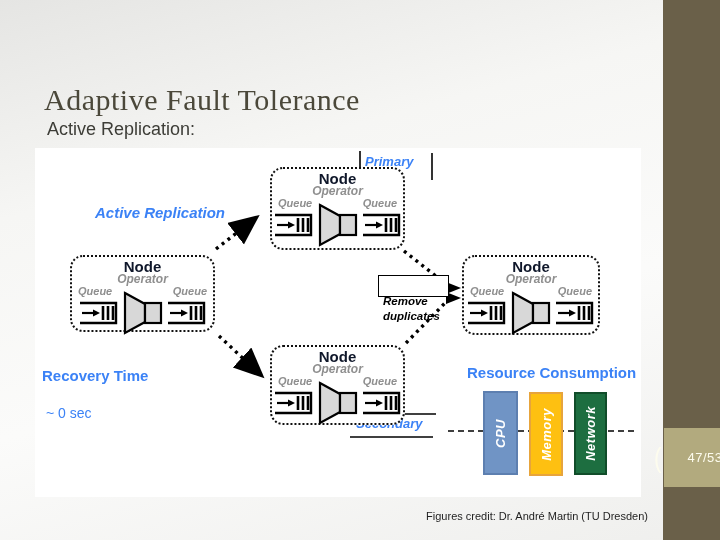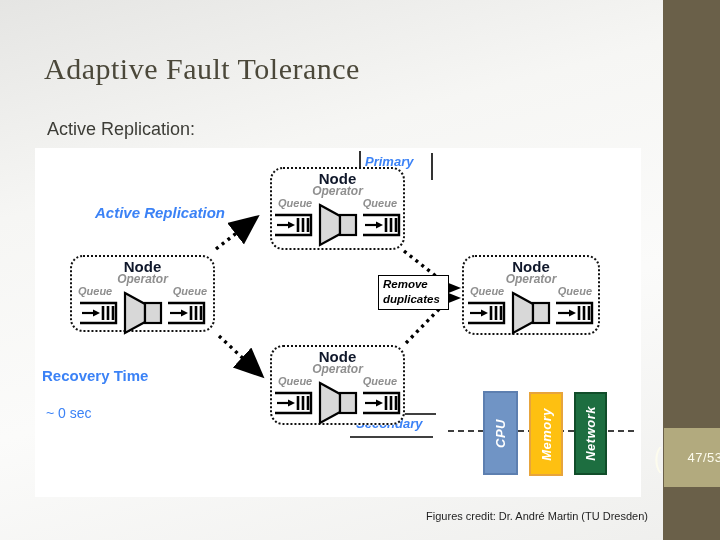--- a/index.html
+++ b/index.html
@@ -16,23 +16,23 @@
   .figure{position:absolute;left:35px;top:148px;width:606px;height:349px;background:#ffffff;}
   .figure *{box-sizing:border-box;}
   .fig-label{position:absolute;color:#3b82f6;white-space:nowrap;}
   .lbl-active{left:60px;top:56px;font-size:15px;font-weight:bold;font-style:italic;}
   .lbl-primary{left:330px;top:6px;font-size:13px;font-weight:bold;font-style:italic;}
   .lbl-secondary{left:321px;top:268px;font-size:13px;font-weight:bold;font-style:italic;}
   .lbl-recovery{left:7px;top:219px;font-size:15px;font-weight:bold;}
   .lbl-recovery-val{left:11px;top:257px;font-size:14px;}
   .lbl-resource{left:432px;top:216px;font-size:15px;font-weight:bold;}
   .remove-box{
-    position:absolute;left:343px;top:127px;width:71px;height:35px;background:#fff;
+    position:absolute;left:343px;top:127px;width:71px;height:22px;background:#fff;
     border:1.5px solid #000;font-size:11.5px;font-weight:bold;font-style:italic;
-    line-height:1.3;padding:1px 0 0 4px;color:#000;
+    line-height:1.3;padding:18px 0 0 4px;color:#000;
   }
   .node{
     position:absolute;background:#fff;border:2px dotted #101010;border-radius:13px;
   }
   .node-title{position:absolute;left:0;right:0;top:1px;text-align:center;
     font-size:15px;font-weight:bold;color:#0f172a;}
   .op-label{position:absolute;left:0;right:0;top:15px;text-align:center;
     font-size:12px;font-weight:bold;font-style:italic;color:#8f8f8f;}
   .q-label{position:absolute;top:28px;font-size:11px;font-weight:bold;font-style:italic;color:#8f8f8f;text-align:center;}
   .q-left{left:6px;} .q-right{right:6px;}
@@ -50,21 +50,21 @@
   }
   .page-num{font-size:13px;letter-spacing:0.5px;margin-left:26px;}
   .badge-paren{font-size:28px;font-weight:300;line-height:1;transform:scaleX(0.8);margin:0 -1px;}
   .footer-credit{position:absolute;right:72px;top:510px;font-size:11px;color:#1f1f1f;}
 </style>
 </head>
 <body>
 
 <div class="slide">
 
-  <div class="page-title" style="color: rgb(75, 72, 58);">Adaptive Fault Tolerance</div>
+  <div class="page-title" style="color: rgb(75, 72, 58); margin-top: 31px;">Adaptive Fault Tolerance</div>
   <div class="subtitle">Active Replication:</div>
 
   <div class="figure" id="figure">
 
     <svg width="606" height="349" viewBox="0 0 606 349" style="position:absolute;left:0;top:0">
       <defs>
         <marker id="ah" markerWidth="10" markerHeight="9" refX="8" refY="4" orient="auto">
           <path d="M0,0 L9,4 L0,8 z" fill="#000"></path>
         </marker>
       </defs>
@@ -83,20 +83,21 @@
       <line x1="315" y1="289" x2="398" y2="289" stroke="#000" stroke-width="1.6"></line>
 
       <line x1="413" y1="283" x2="600" y2="283" stroke="#000" stroke-width="1.6" stroke-dasharray="6 4"></line>
     </svg>
 
     <div class="fig-label lbl-active">Active Replication</div>
     <div class="fig-label lbl-primary">Primary</div>
     <div class="fig-label lbl-secondary">Secondary</div>
     <div class="fig-label lbl-recovery">Recovery Time</div>
     <div class="fig-label lbl-recovery-val">~ 0 sec</div>
+    <div class="fig-label lbl-resource">Resource Consumption</div>
 
     <div class="remove-box">
       <div>Remove</div>
       <div>duplicates</div>
     </div>
   <div class="node" style="left: 235px; top: 19px; width: 135px; height: 83px;">
     <div class="node-title">Node</div>
     <div class="op-label">Operator</div>
     <div class="q-label q-left">Queue</div>
     <div class="q-label q-right">Queue</div>

